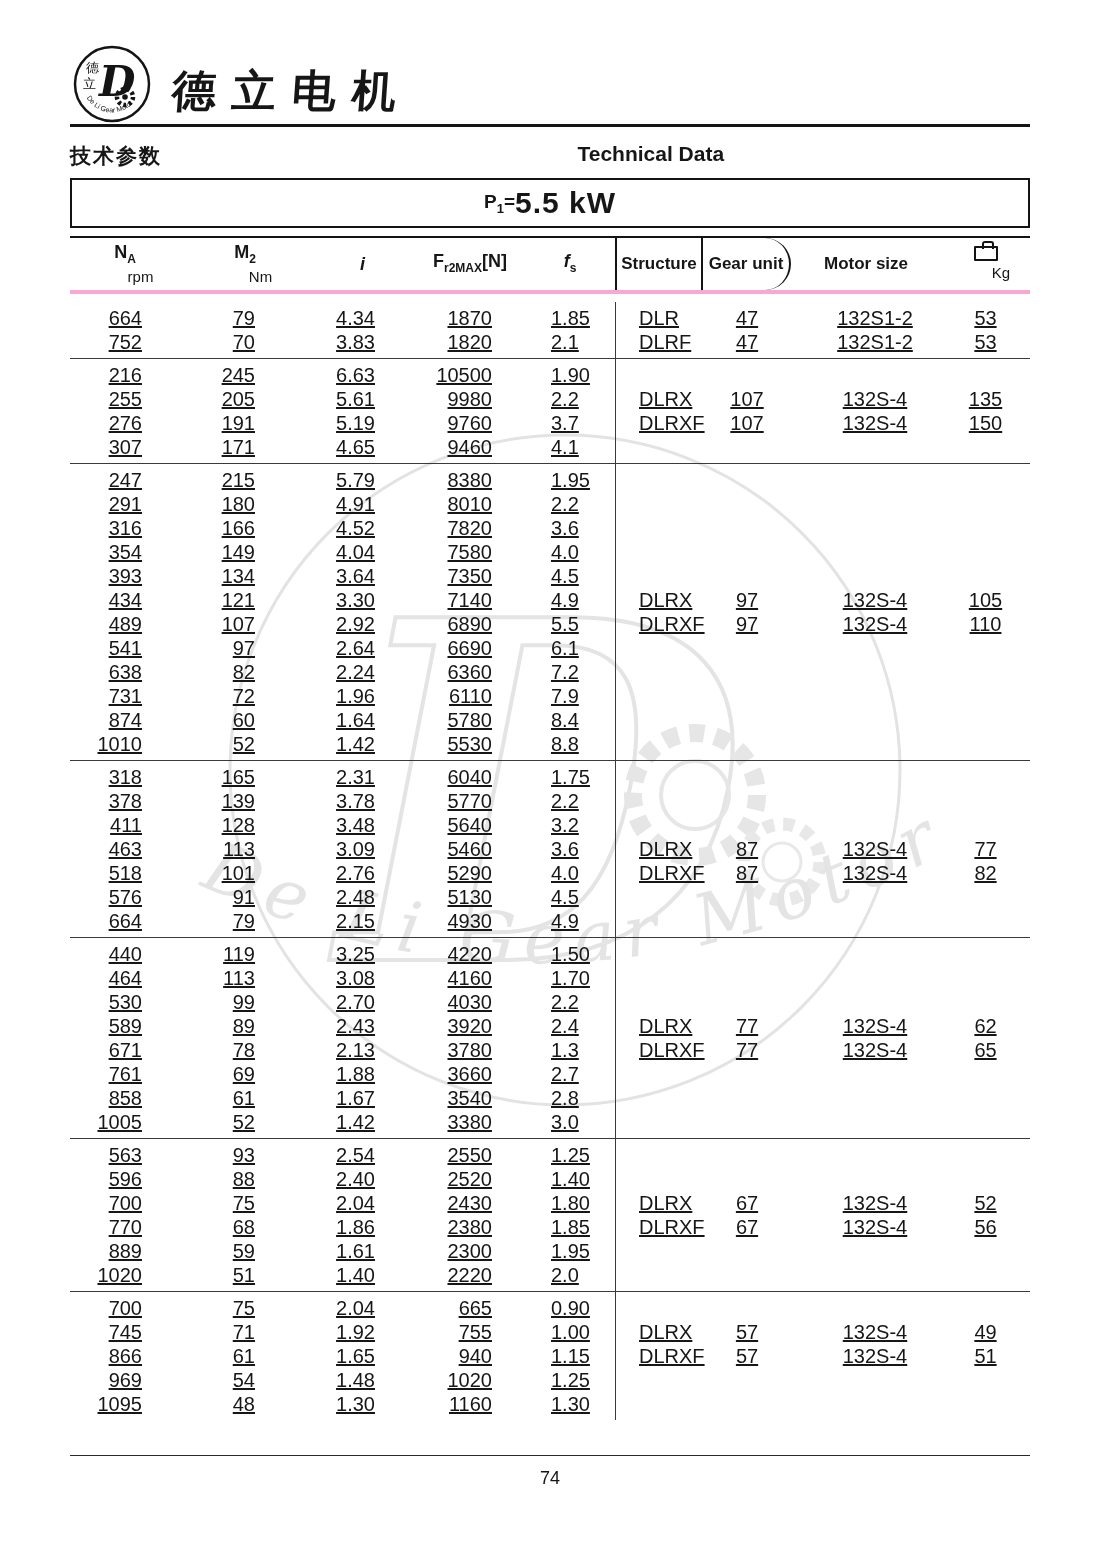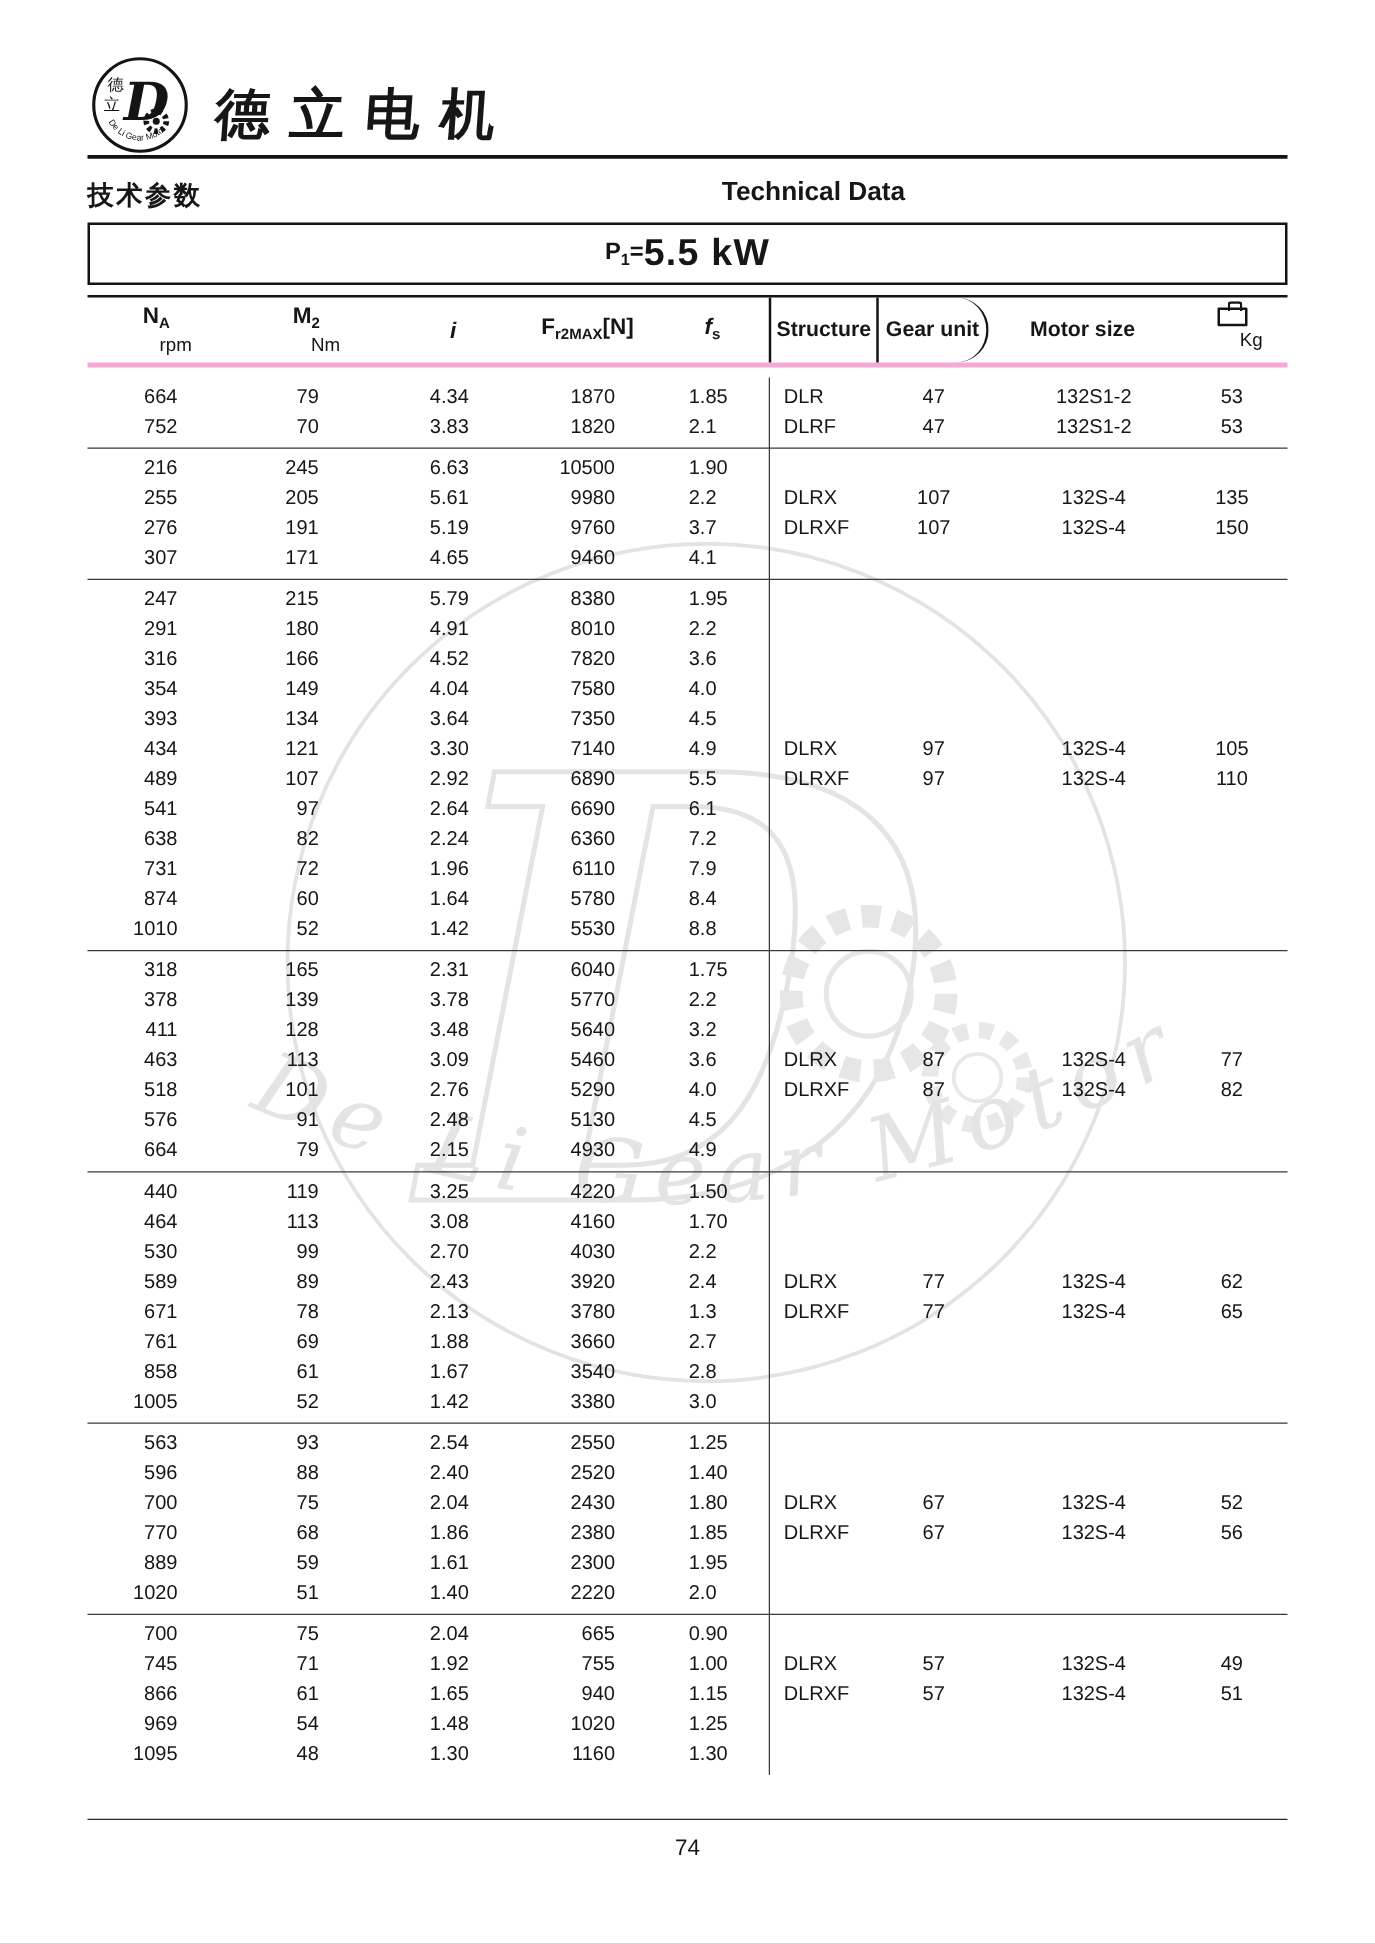--- a/index.html
+++ b/index.html
@@ -52,28 +52,28 @@
   .h6 { border-right:2px solid #141414;border-radius:27px; }
   .kg-icon { width:24px; height:15px; border:2px solid #141414; border-radius:1px; position:relative; margin-bottom:3px; }
   .kg-icon::before {
     content:""; position:absolute; left:6px; top:-7px; width:8px; height:6px;
     border:2px solid #141414; border-bottom:none; border-radius:3px 3px 0 0;
   }
   .tbody { position:absolute; left:70px; top:302px; width:960px; z-index:2; }
   .vline { position:absolute; left:545px; top:0; width:1px; height:100%; background:#3a3a3a; }
   .tgroup { padding:4px 0; }
   .tgroup + .tgroup { border-top:1px solid #3a3a3a; }
-  .trow { height:24px; line-height:24px; font-size:16px; }
+  .trow { height:24px; line-height:24px; font-size:20px;text-decoration:underline; }
   .td { display:block; white-space:nowrap; }
   .c0 { text-align:right; padding-right:38px; }
   .c1 { text-align:right; padding-right:55px; }
   .c2 { text-align:right; padding-right:40px; }
   .c3 { text-align:right; padding-right:33px; }
   .c4 { text-align:left;  padding-left:26px; }
-  .c5 { text-align:left;  padding-left:12px; }
+  .c5 { text-align:left;  padding-left:24px; }
   .c6 { text-align:center; }
   .c7 { text-align:center; padding-left:18px; }
   .c8 { text-align:center; }
   
   .footer-rule { position:absolute; left:70px; top:1455px; width:960px; height:1px; background:#2a2a2a; z-index:2; }
   .page-num { position:absolute; left:0; top:1468px; width:100%; text-align:center; font-size:18px; z-index:2; }
 </style>
 </head>
 <body>
 

